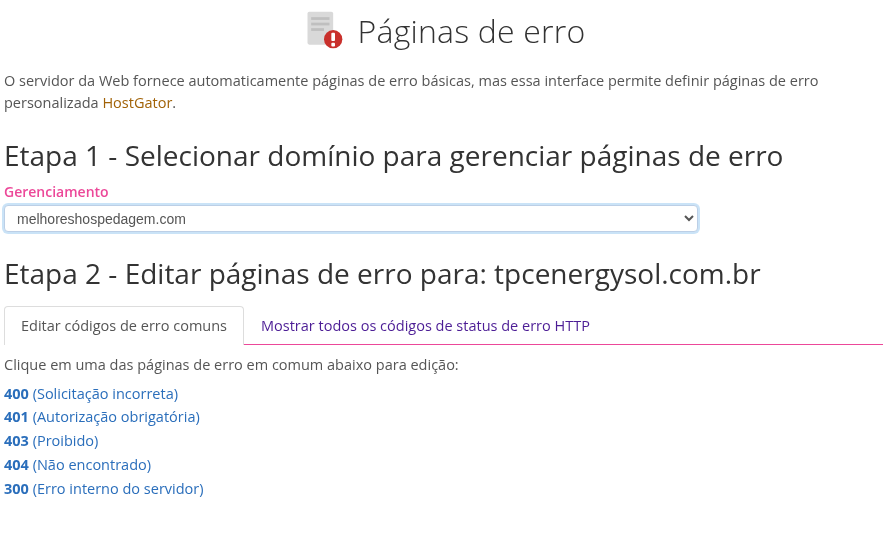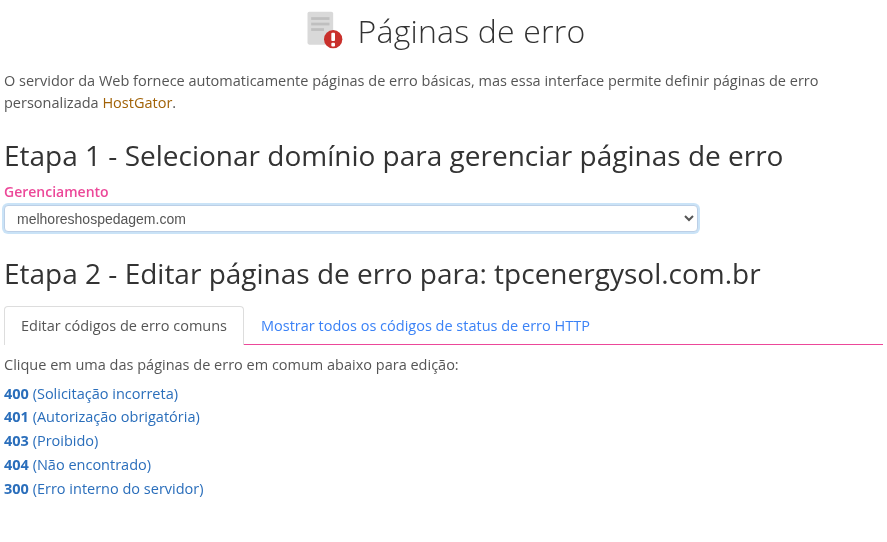--- a/index.html
+++ b/index.html
@@ -81,21 +81,21 @@
     position: relative;
   }
   .tab.active {
     color: #555;
     background: #fff;
     border-color: #ddd;
     border-radius: 4px 4px 0 0;
     margin-bottom: -1px;
   }
   .tab.inactive {
-    color: #3b82f6;
+    color: #4c1d95;
   }
   .tab-help {
     font-size: 14.5px;
     color: #555;
     margin: 10px 4px 8px 4px;
   }
   .error-list {
     list-style: none;
     margin: 4px 4px 0 4px;
   }

